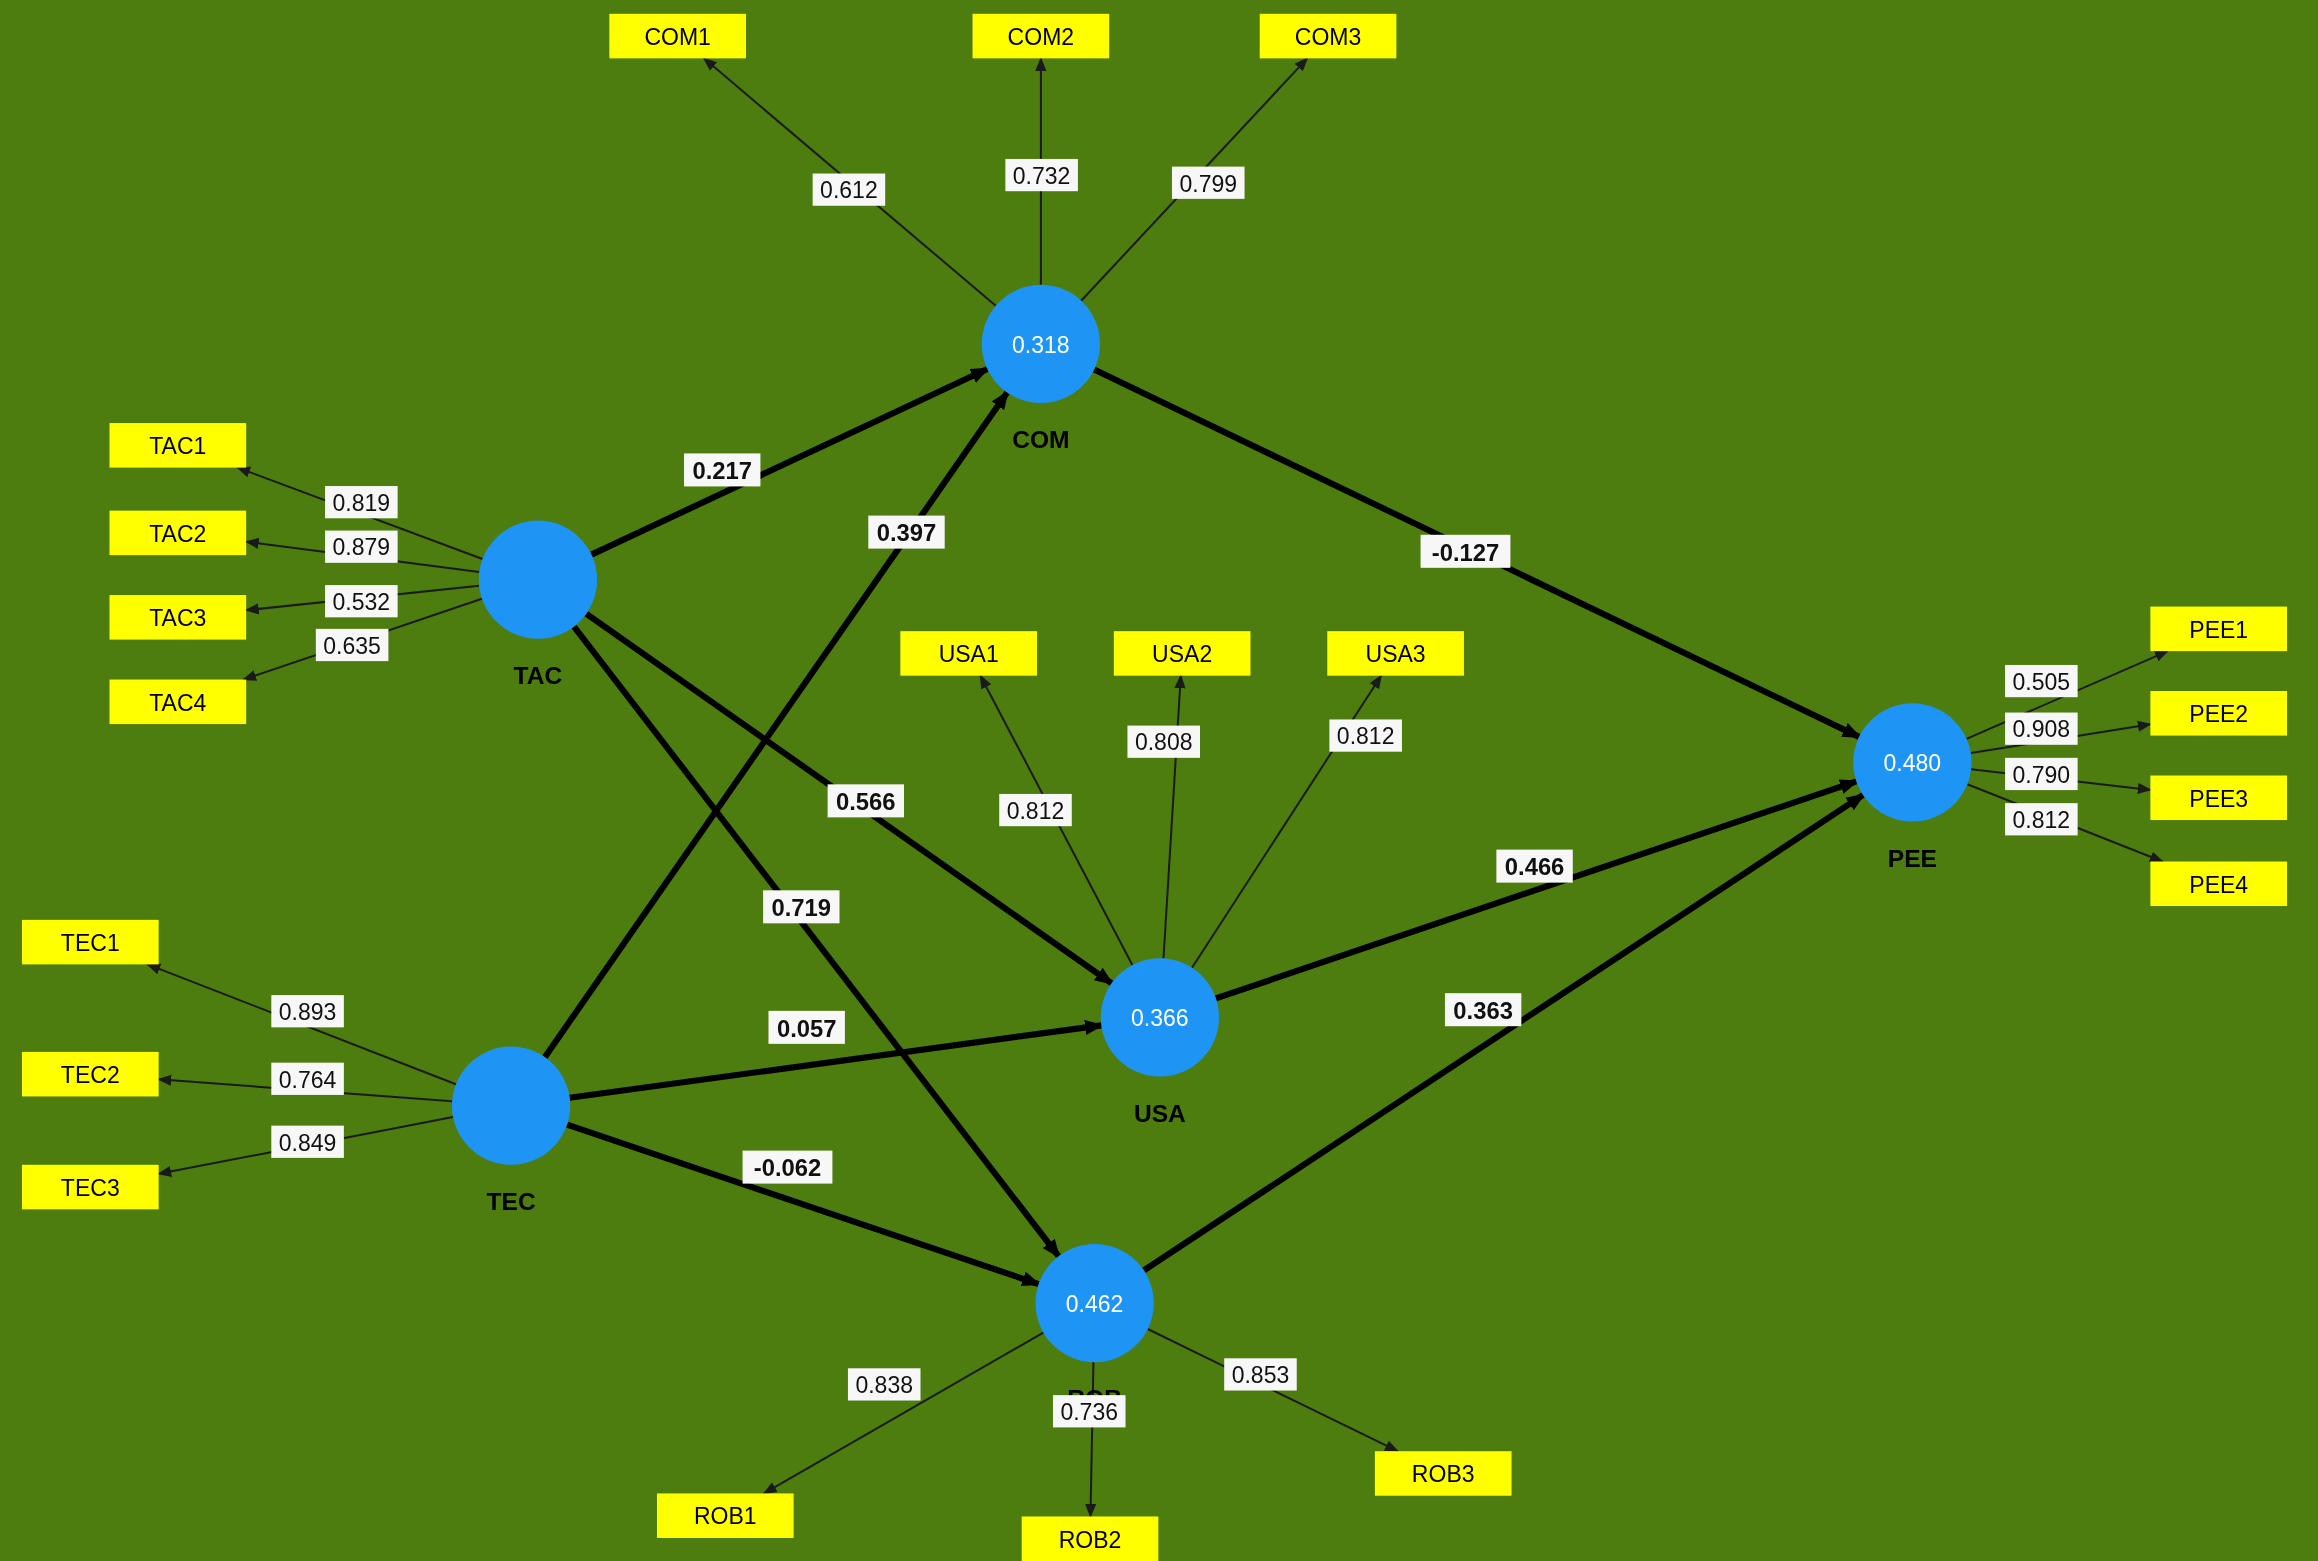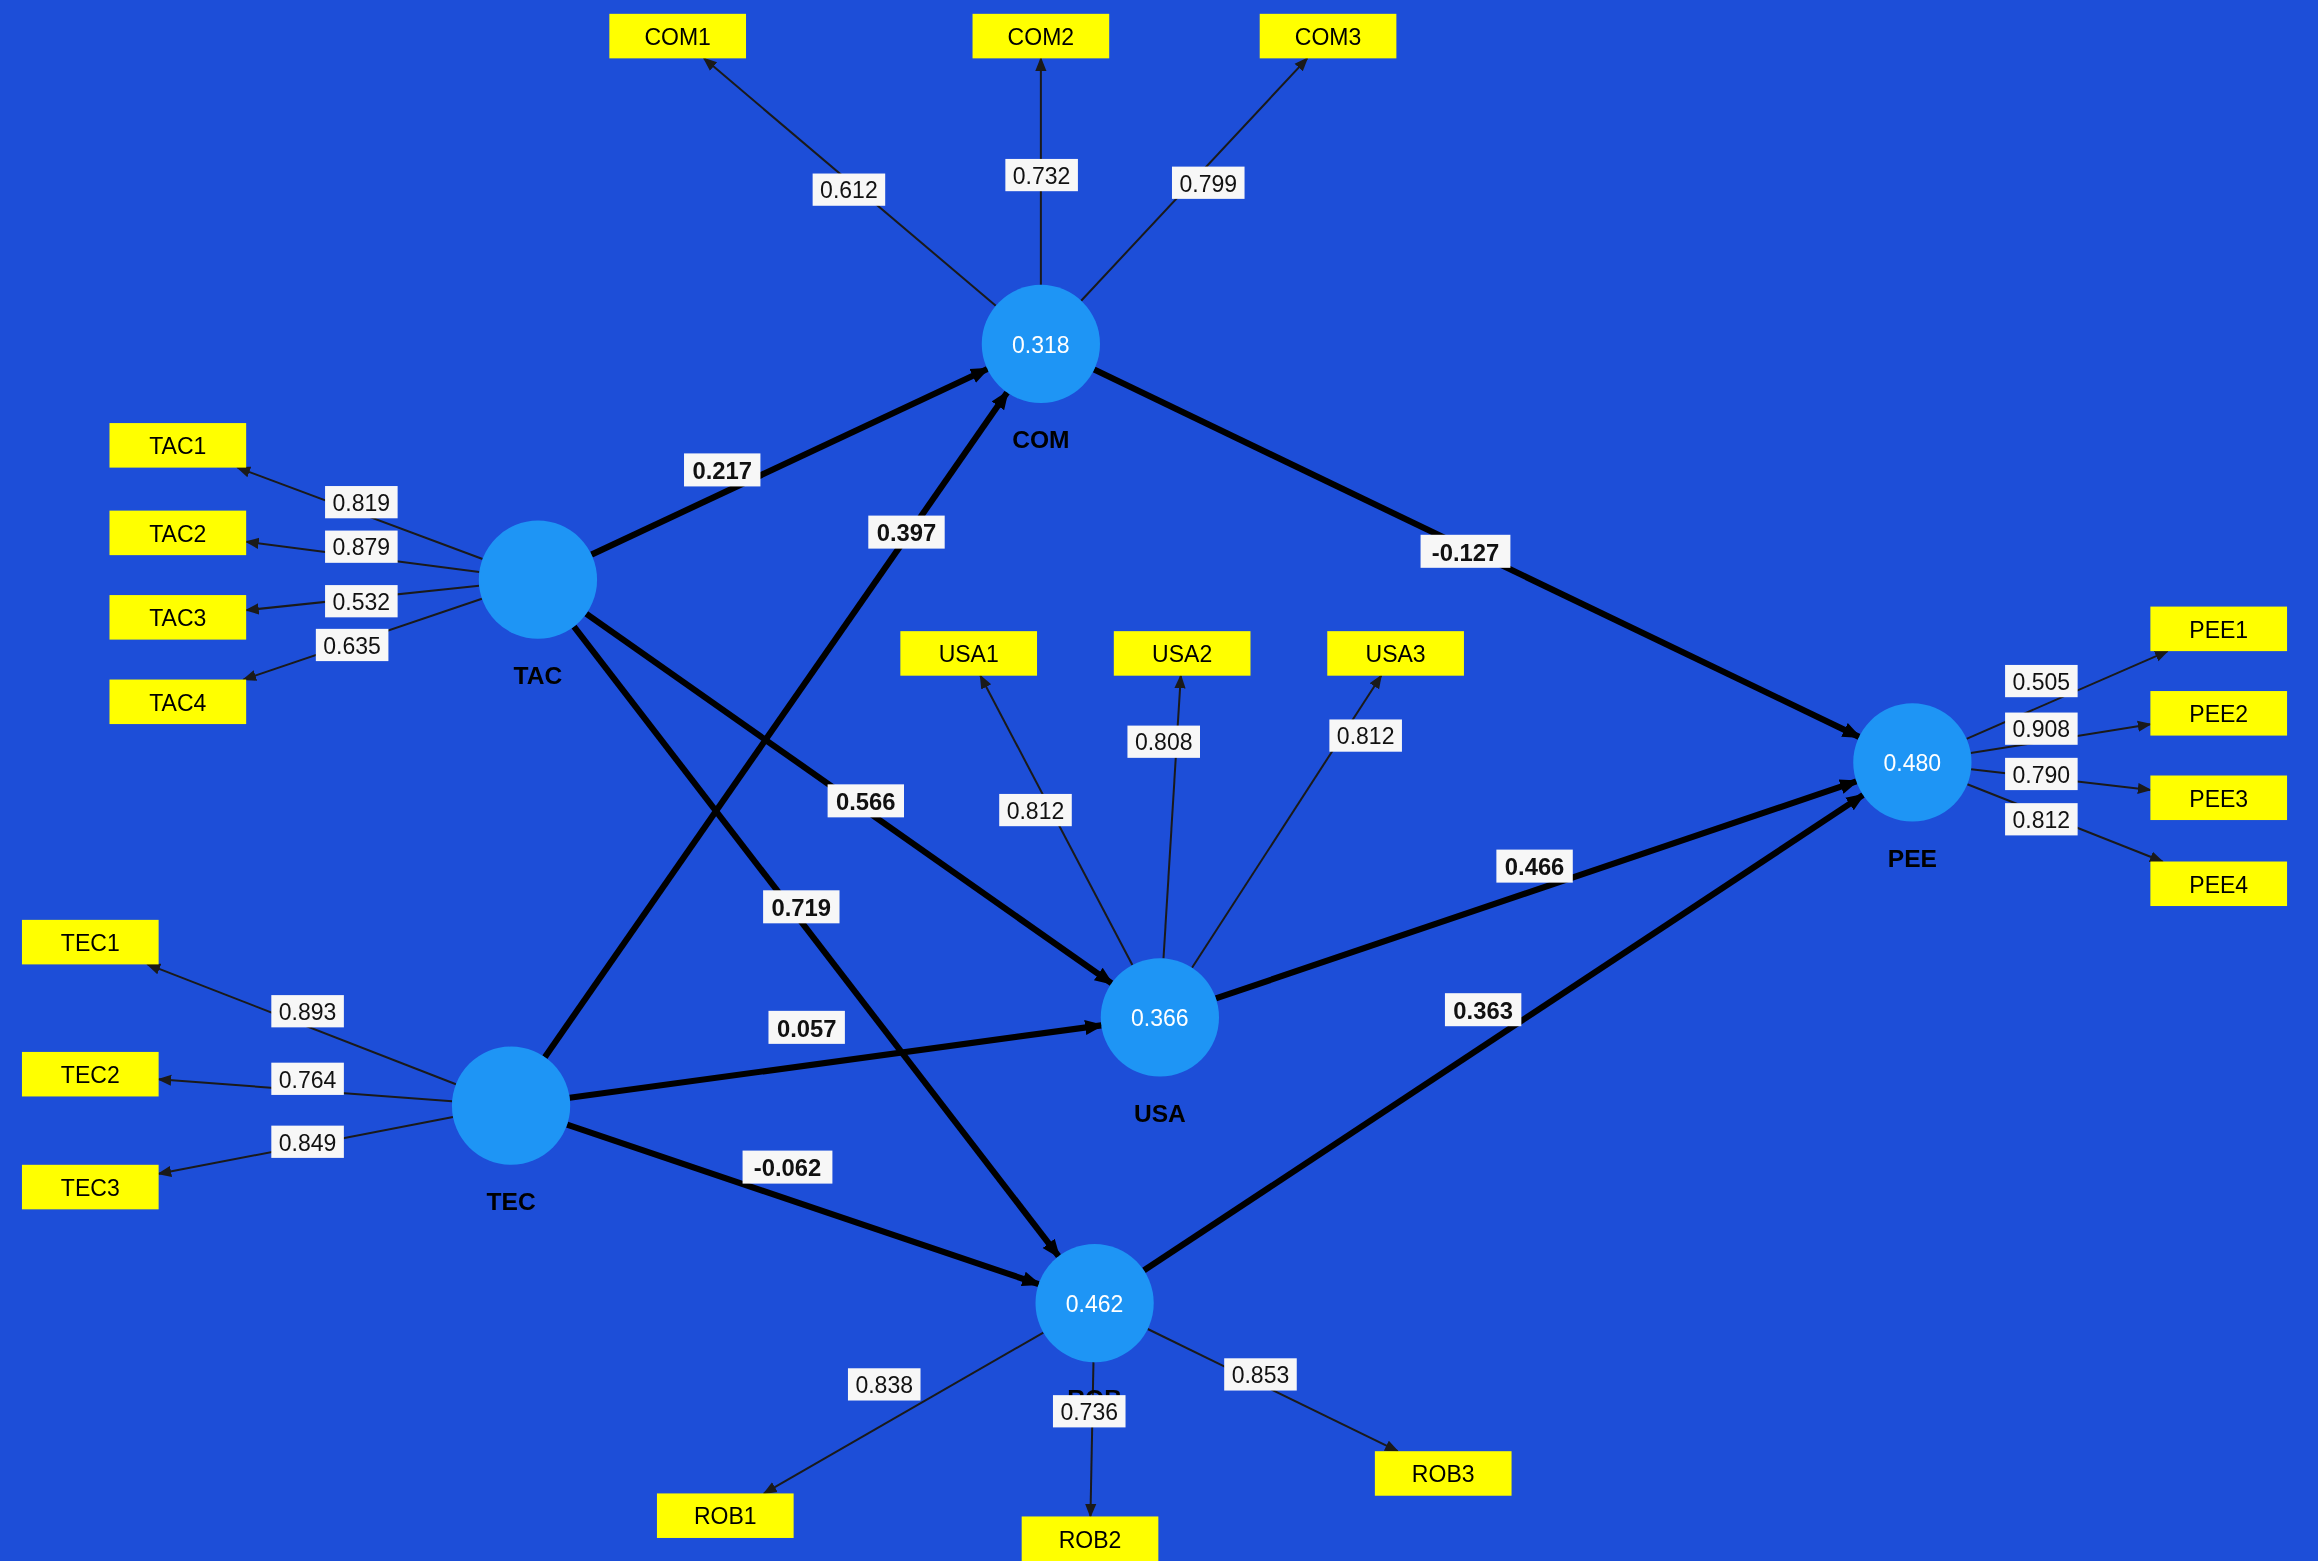--- a/index.html
+++ b/index.html
@@ -1,17 +1,17 @@
 <!DOCTYPE html>
 <html style="font-size:12.3px"><head>
 <meta charset="utf-8">
 <style>
   html,body{margin:0;padding:0;background:#fff;}
   body{width:2319px;height:1561px;font-family:"Liberation Sans",sans-serif;overflow:hidden;}
-  #stage{position:relative;width:2319px;height:1561px;background:#1d4ed8;text-decoration:underline;}
+  #stage{position:relative;width:2319px;height:1561px;background:#4d7c0f;text-decoration:underline;}
   svg#diagram{position:absolute;left:0;top:0;width:2319px;height:1561px;display:block;}
   .ind-rect{fill:#ffff00;stroke:none;}
   .ind-label{font-family:"Liberation Sans",sans-serif;font-size:30px;fill:#000;text-anchor:middle;dominant-baseline:central;}
   .lv-circle{fill:#1e95f5;stroke:none;}
   .lv-r2{font-family:"Liberation Sans",sans-serif;font-size:30px;fill:#ffffff;text-anchor:middle;dominant-baseline:central;}
   .lv-name{font-family:"Liberation Sans",sans-serif;font-size:32px;font-weight:bold;fill:#000;text-anchor:middle;dominant-baseline:central;}
   .edge-loading{stroke:#1a1a1a;stroke-width:2.6;fill:none;}
   .edge-path{stroke:#000;stroke-width:8;fill:none;}
   .coef-box{fill:#f7f7f7;}
   .coef-text{font-family:"Liberation Sans",sans-serif;font-size:30px;fill:#111;text-anchor:middle;dominant-baseline:central;}

